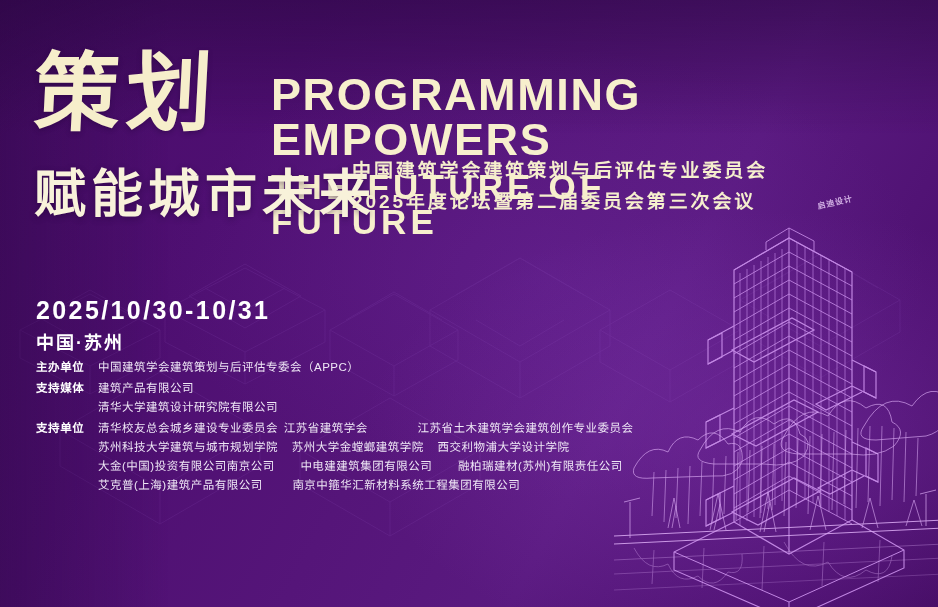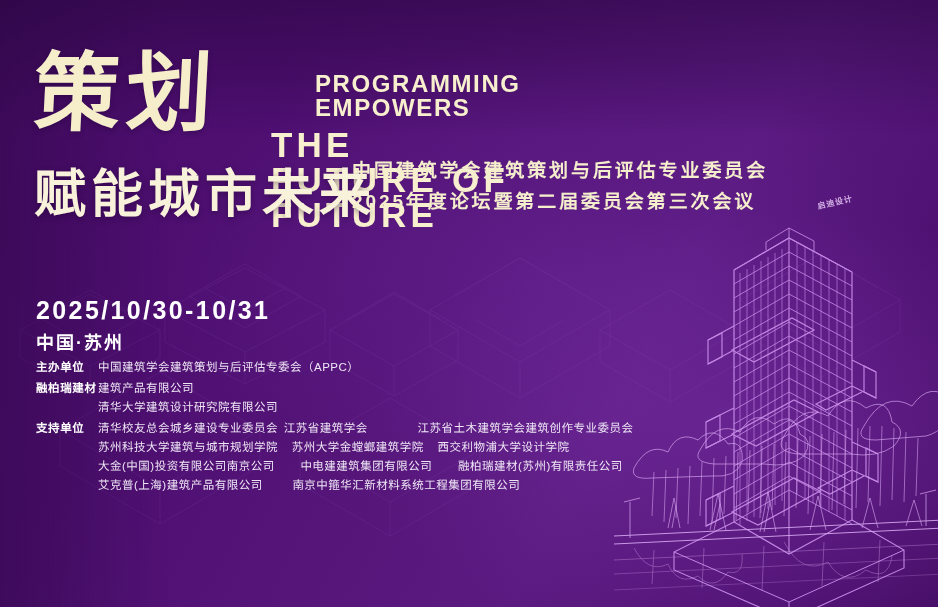--- a/index.html
+++ b/index.html
@@ -40,21 +40,21 @@
     font-size:86px; font-weight:700; line-height:.96;
     color:#f6eecb; letter-spacing:6px;
     text-shadow:0 2px 5px rgba(30,0,50,.35);
     transform:skewX(-3deg);
   }
   .eng{
     position:absolute; left:237px; top:20px;
     color:#f7efcd; font-weight:700;
     line-height:1.0;
   }
-  .eng .l1{ font-size:24px; letter-spacing:1.6px;margin-left:44px; }
+  .eng .l1{ font-size:45px; letter-spacing:1.6px; }
   .eng .l2{ font-size:35px; letter-spacing:4.2px; margin-top:7px; }
 
   .cnbig{
     position:absolute; left:0px; top:100px;
     font-size:52px; font-weight:700; letter-spacing:5px;
     color:#f8f2da;
     text-shadow:0 2px 6px rgba(30,0,50,.45);
     white-space:nowrap;
   }
   .cnsub{
@@ -362,21 +362,21 @@
     <div class="crow">
       <div class="clabel">主办单位</div>
       <div class="cbody">
         <div class="cline">
           <span class="it">中国建筑学会建筑策划与后评估专委会（APPC）</span>
         </div>
       </div>
     </div>
 
     <div class="crow">
-      <div class="clabel">融柏瑞建材</div>
+      <div class="clabel">支持媒体</div>
       <div class="cbody">
         <div class="cline">
           <span class="it">建筑产品有限公司</span>
         </div>
         <div class="cline">
           <span class="it">清华大学建筑设计研究院有限公司</span>
         </div>
       </div>
     </div>
 

